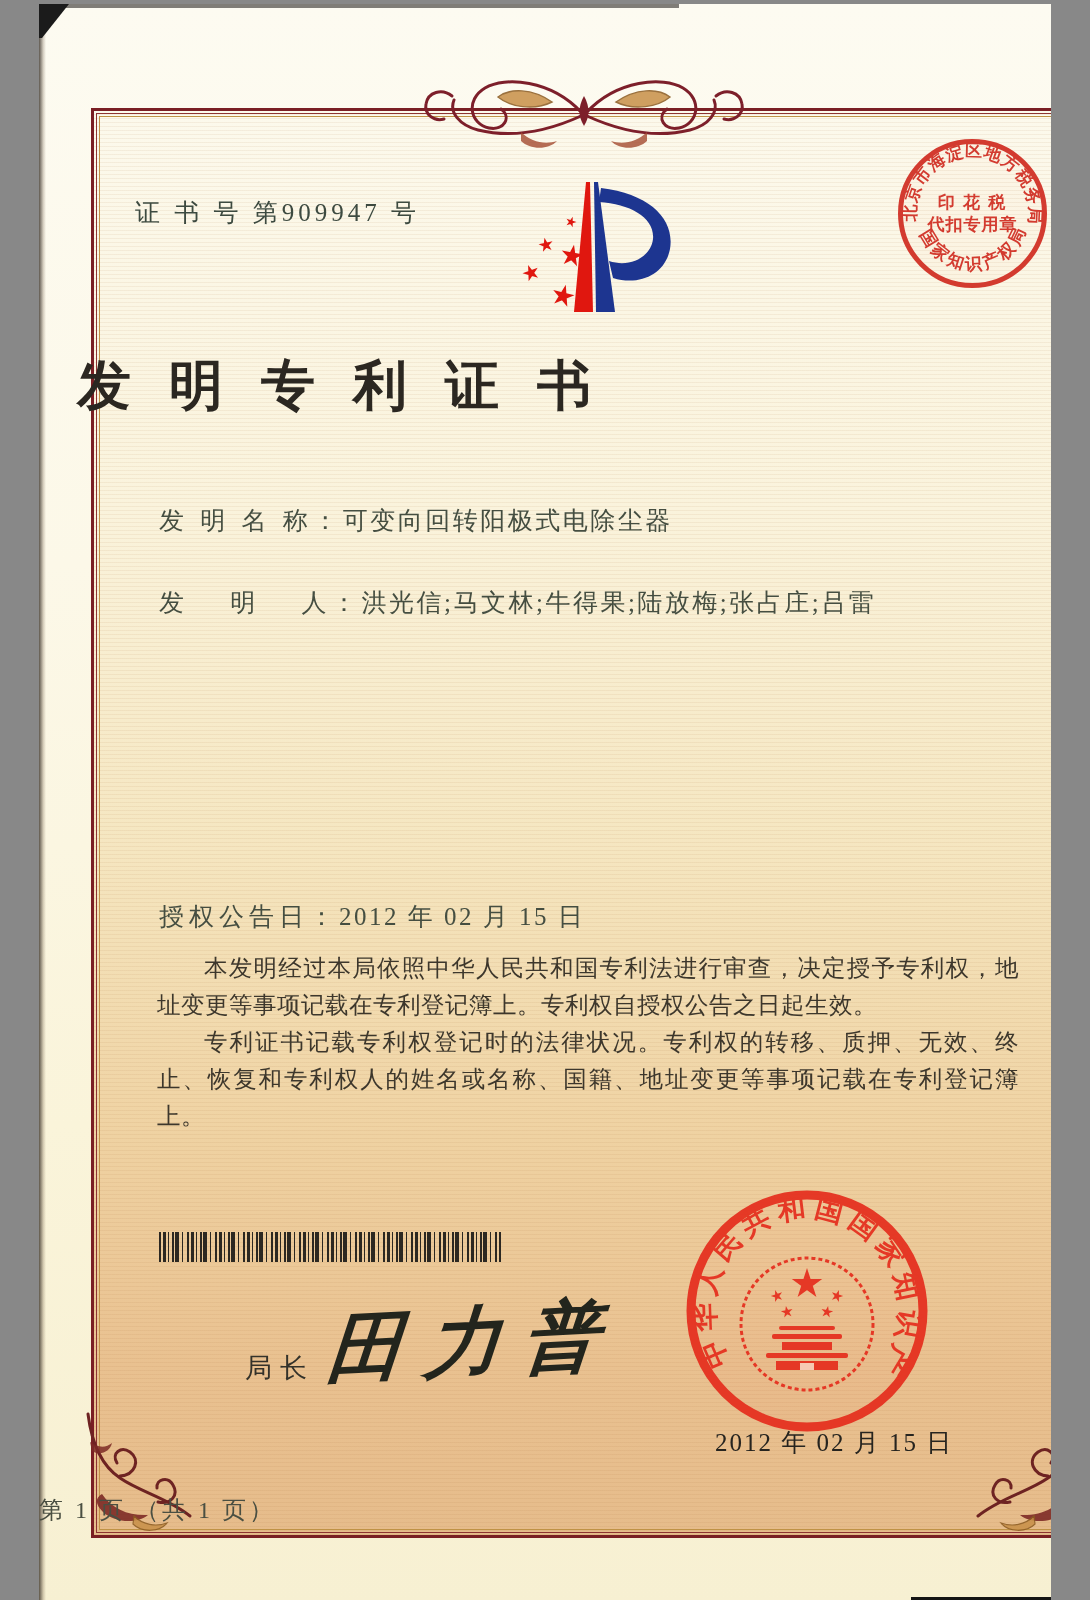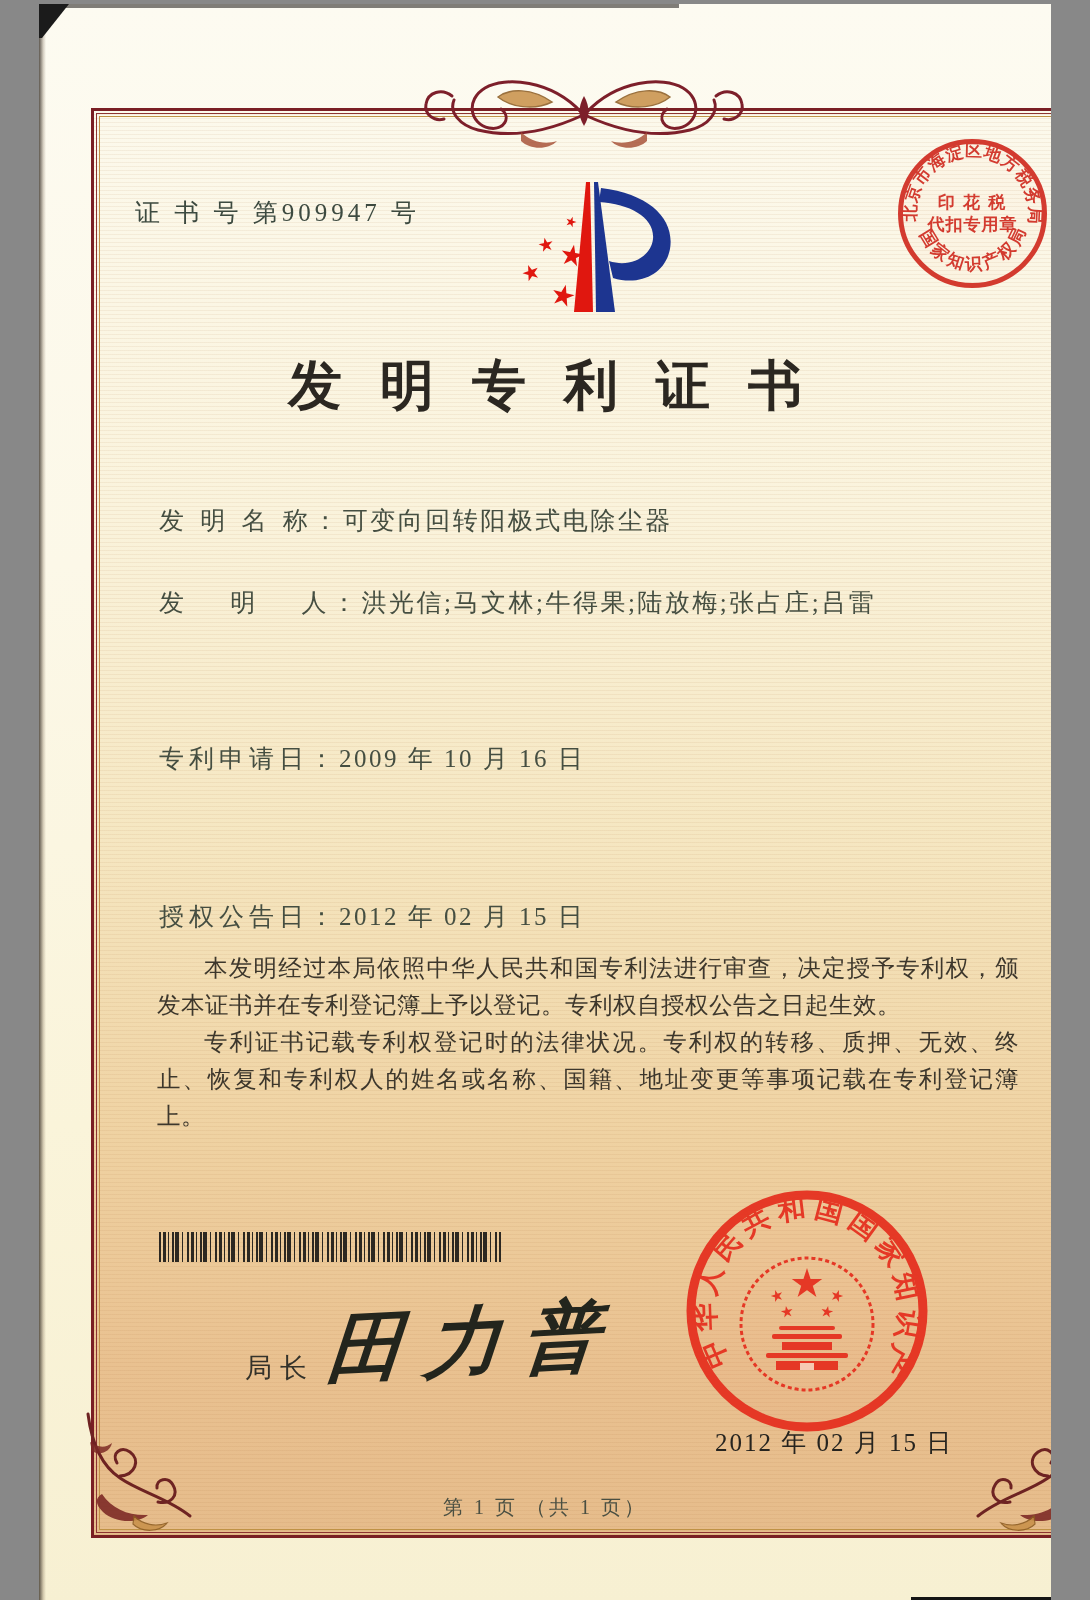--- a/index.html
+++ b/index.html
@@ -23,39 +23,39 @@
   .frame-bg{position:absolute;inset:0;
     background:
       repeating-linear-gradient(0deg, rgba(168,108,56,.085) 0 1px, rgba(168,108,56,0) 1px 4px),
       linear-gradient(180deg,#fcf9ec 0%,#faf3dc 28%,#f5e6c0 52%,#efd2a2 72%,#e9c190 88%,#e6bc8b 100%);
   }
   .ornament{position:absolute;z-index:4;}
 
   
   .content{position:absolute;inset:0;z-index:5;}
   .cert-number{position:absolute;left:96px;top:192px;font-size:25px;letter-spacing:4px;color:#3d4a40;}
-  .doc-title{position:absolute;left:0;right:0;top:346px;text-align:center;font-size:54px;
+  .doc-title{position:absolute;left:0;right:0;top:346px;text-align:left;font-size:54px;
     font-weight:bold;color:#2b2721;letter-spacing:38px;text-indent:38px;}
   .field-row{position:absolute;left:120px;font-size:25px;color:#454e41;letter-spacing:2.5px;white-space:nowrap;}
   .field-row .lbl{letter-spacing:5px;}
   .paras{position:absolute;left:118px;top:946px;width:862px;color:#3d372c;}
   .paras p{margin:0;font-size:23.5px;line-height:37px;text-indent:2em;text-align:justify;letter-spacing:.5px;}
   .barcode{position:absolute;left:120px;top:1228px;width:342px;height:30px;opacity:.88;
     background:
       repeating-linear-gradient(90deg,#111 0 2px,transparent 2px 4px,#111 4px 7px,transparent 7px 9px,
         #111 9px 10px,transparent 10px 13px,#111 13px 15px,transparent 15px 16px,
         #111 16px 20px,transparent 20px 23px,#111 23px 24px,transparent 24px 28px);}
   .issuer{position:absolute;left:206px;top:1346px;font-size:27px;color:#34322a;letter-spacing:8px;}
   .signature{position:absolute;left:288px;top:1288px;font-size:76px;font-weight:bold;color:#23251d;
     letter-spacing:22px;transform:rotate(-3deg) skewX(-8deg);font-style:italic;}
   .seal-svg{position:absolute;left:643px;top:1182px;mix-blend-mode:multiply;opacity:.95;}
   .stamp-svg{position:absolute;left:846px;top:122px;mix-blend-mode:multiply;opacity:.92;}
   .logo-svg{position:absolute;left:450px;top:168px;}
   .seal-date{position:absolute;left:676px;top:1422px;font-size:25px;color:#26241f;letter-spacing:2px;}
-  .footer{position:absolute;left:0;right:0;top:1490px;text-align:center;font-size:20px;
+  .footer{position:absolute;left:0;right:0;top:1490px;font-size:24px;
     color:#4a4f42;letter-spacing:3px;}
   svg text{font-family:"Liberation Serif","DejaVu Serif",serif;}
 </style>
 </head>
 <body>
 
 <div class="page">
 
   <svg width="0" height="0" style="position:absolute">
     <defs>
@@ -126,25 +126,24 @@
         <textPath href="#taxBot" startOffset="6">国家知识产权局</textPath>
       </text>
       <text x="87.5" y="82" text-anchor="middle" font-size="17" font-weight="bold" fill="#cf2a1f" letter-spacing="2">印 花 税</text>
       <text x="87.5" y="104" text-anchor="middle" font-size="17" font-weight="bold" fill="#cf2a1f" letter-spacing="1">代扣专用章</text>
     </svg>
 
     <div class="doc-title">发明专利证书</div>
 
     <div class="field-row" style="top:500px;"><span class="lbl">发 明 名 称：</span><span>可变向回转阳极式电除尘器</span></div>
     <div class="field-row" style="top:582px;"><span class="lbl">发　 明　 人：</span><span>洪光信;马文林;牛得果;陆放梅;张占庄;吕雷</span></div>
-    <div class="field-row" style="top:738px;"><span class="lbl">专利申请日：</span><span>2009 年 10 月 16 日</span></div>
     <div class="field-row" style="top:896px;"><span class="lbl">授权公告日：</span><span>2012 年 02 月 15 日</span></div>
 
     <div class="paras">
-      <p>本发明经过本局依照中华人民共和国专利法进行审查，决定授予专利权，颁发本证书并在专利登记簿上予以登记。专利权自授权公告之日起生效。</p>
+      <p>本发明经过本局依照中华人民共和国专利法进行审查，决定授予专利权，地址变更等事项记载在专利登记簿上。专利权自授权公告之日起生效。</p>
       <p>专利证书记载专利权登记时的法律状况。专利权的转移、质押、无效、终止、恢复和专利权人的姓名或名称、国籍、地址变更等事项记载在专利登记簿上。</p>
     </div>
 
     <div class="barcode"></div>
 
     <div class="issuer">局长</div>
     <div class="signature">田力普</div>
 
     <svg class="seal-svg" width="250" height="250" viewBox="0 0 250 250">
       <circle cx="125" cy="125" r="116" fill="rgba(255,70,40,0.04)" stroke="#e5301f" stroke-width="9"></circle>

